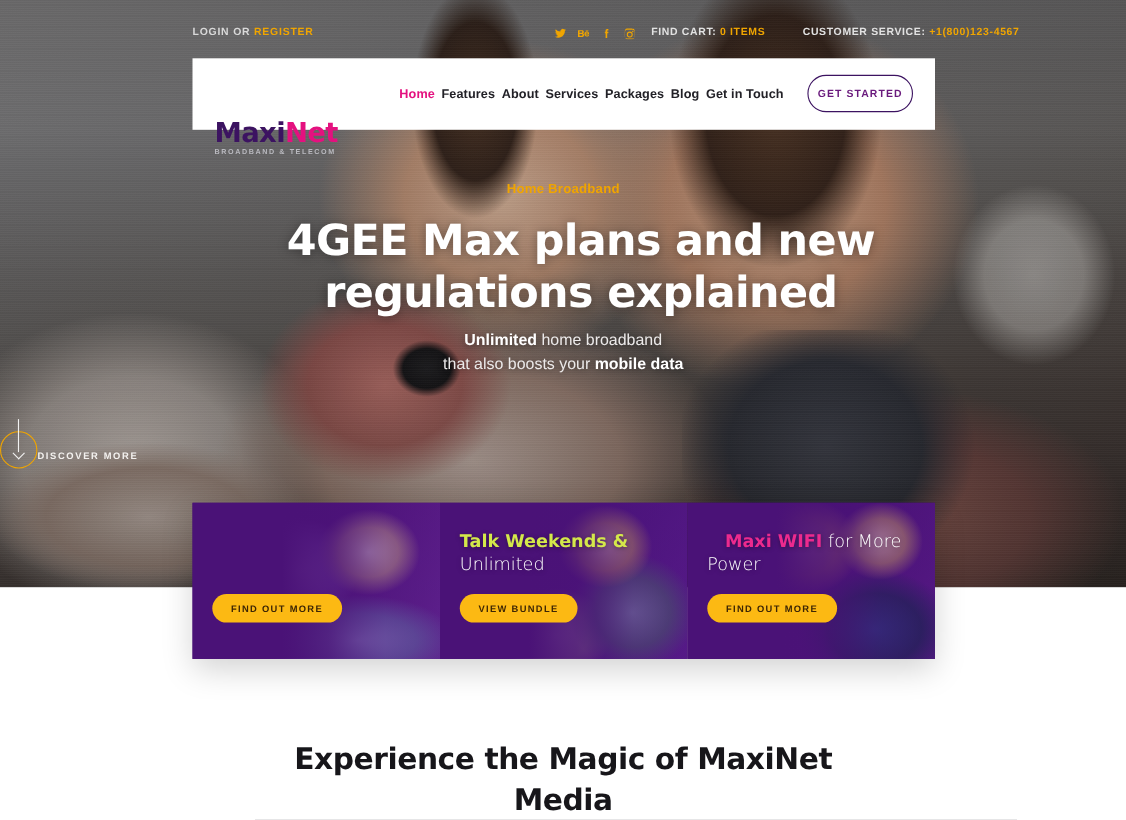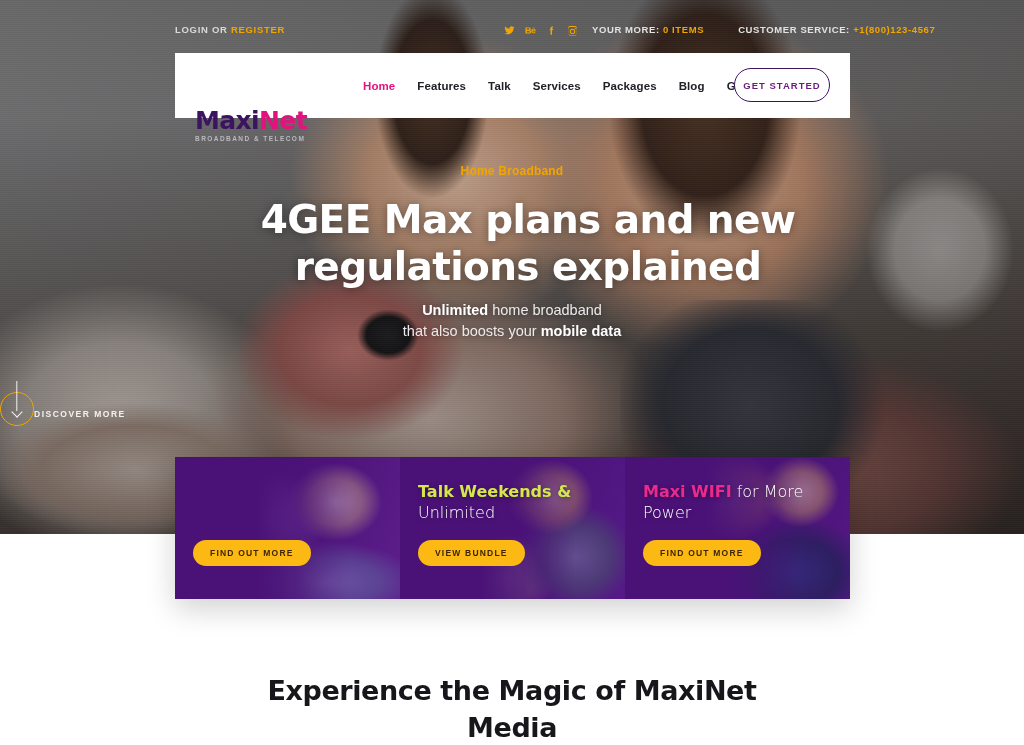--- a/index.html
+++ b/index.html
@@ -131,21 +131,21 @@
   .logo .logo-maxi { color: #3c1361; }
   .logo .logo-net  { color: #e4117f; }
   .logo .logo-tag {
     margin-top: 3px;
     font-size: 6.5px; font-weight: bold; letter-spacing: 1.45px;
     color: #b9b9bf;
   }
 
   .nav {
     position: absolute; left: 188px; top: 0; height: 65px;
-    display: flex; align-items: center; gap: 22px;
+    display: flex; align-items: center; gap: 6px;
   }
   .nav .nav-item {
     font-size: 11.5px; font-weight: bold; color: #222127;
     letter-spacing: .1px; white-space: nowrap; cursor: pointer;
   }
   .nav .nav-item.active { color: #e4117f; }
 
   .cta-btn {
     position: absolute; right: 20px; top: 15px;
     width: 96px; height: 34px;
@@ -316,41 +316,41 @@
         </span>
         <span class="s-ico">
           <svg viewBox="0 0 24 24">
               <path d="M12 2.2c3.2 0 3.6 0 4.9.1 1.2.1 1.8.3 2.2.4.6.2 1 .5 1.4.9.4.4.7.8.9 1.4.2.4.4 1 .4 2.2.1 1.3.1 1.7.1 4.9s0 3.6-.1 4.9c-.1 1.2-.3 1.8-.4 2.2-.2.6-.5 1-.9 1.4-.4.4-.8.7-1.4.9-.4.2-1 .4-2.2.4-1.3.1-1.7.1-4.9.1s-3.6 0-4.9-.1c-1.2-.1-1.8-.3-2.2-.4-.6-.2-1-.5-1.4-.9-.4-.4-.7-.8-.9-1.4-.2-.4-.4-1-.4-2.2C2.2 15.6 2.2 15.2 2.2 12s0-3.6.1-4.9c.1-1.2.3-1.8.4-2.2.2-.6.5-1 .9-1.4.4-.4.8-.7 1.4-.9.4-.2 1-.4 2.2-.4 1.3-.1 1.7-.1 4.8-.1zm0 2.2c-3.1 0-3.5 0-4.7.1-1.1.1-1.7.2-2.1.4-.5.2-.9.4-1.3.8-.4.4-.6.8-.8 1.3-.2.4-.3 1-.4 2.1-.1 1.2-.1 1.6-.1 4.7s0 3.5.1 4.7c.1 1.1.2 1.7.4 2.1.2.5.4.9.8 1.3.4.4.8.6 1.3.8.4.2 1 .3 2.1.4 1.2.1 1.6.1 4.7.1s3.5 0 4.7-.1c1.1-.1 1.7-.2 2.1-.4.5-.2.9-.4 1.3-.8.4-.4.6-.8.8-1.3.2-.4.3-1 .4-2.1.1-1.2.1-1.6.1-4.7s0-3.5-.1-4.7c-.1-1.1-.2-1.7-.4-2.1-.2-.5-.4-.9-.8-1.3-.4-.4-.8-.6-1.3-.8-.4-.2-1-.3-2.1-.4-1.2-.1-1.6-.1-4.7-.1zm0 3.7a5.9 5.9 0 1 1 0 11.8 5.9 5.9 0 0 1 0-11.8zm0 9.7a3.8 3.8 0 1 0 0-7.6 3.8 3.8 0 0 0 0 7.6zm7.5-10a1.4 1.4 0 1 1-2.8 0 1.4 1.4 0 0 1 2.8 0z"></path>
             </svg>
         </span>
       </div>
 
       <div class="topbar-right">
         <span>
-          <span>YOUR MORE:</span>
+          <span>FIND CART:</span>
           <span class="val">0 ITEMS</span>
         </span>
         <span>
           <span>CUSTOMER SERVICE:</span>
           <span class="val">+1(800)123-4567</span>
         </span>
       </div>
     </div>
   </div>
 
   <div class="header-bar">
     <div class="logo">
       <div class="logo-text"><span class="logo-maxi">Maxi</span><span class="logo-net">Net</span></div>
       <div class="logo-tag">BROADBAND &amp; TELECOM</div>
     </div>
 
     <nav class="nav">
       <span class="nav-item active">Home</span>
       <span class="nav-item">Features</span>
-      <span class="nav-item">Talk</span>
+      <span class="nav-item">About</span>
       <span class="nav-item">Services</span>
       <span class="nav-item">Packages</span>
       <span class="nav-item">Blog</span>
       <span class="nav-item">Get in Touch</span>
     </nav>
 
     <div class="cta-btn">GET STARTED</div>
   </div>
 
   <div class="hero-content">
@@ -384,21 +384,21 @@
       <div class="c-body">
         <div class="c-title"><span class="hl" style="color: rgb(212, 232, 74);">Talk Weekends &amp;</span><span> Unlimited</span></div>
       </div>
       <div class="c-btn">VIEW BUNDLE</div>
     </div>
 
     <div class="card">
       <div class="c-photo photo-c"></div>
       <div class="c-tint"></div>
       <div class="c-body">
-        <div class="c-title"><span class="hl" style="color: rgb(236, 42, 142);">Maxi WIFI</span><span> for More Power</span></div>
+        <div class="c-title"><span class="hl" style="color: rgb(236, 42, 142); margin-left: 16px;">Maxi WIFI</span><span> for More Power</span></div>
       </div>
       <div class="c-btn">FIND OUT MORE</div>
     </div>
   </div>
 
   <div class="bottom-section">
     <h2 class="section-title">
       <span>Experience the Magic of MaxiNet</span><br>
       <span>Media</span>
     </h2>

